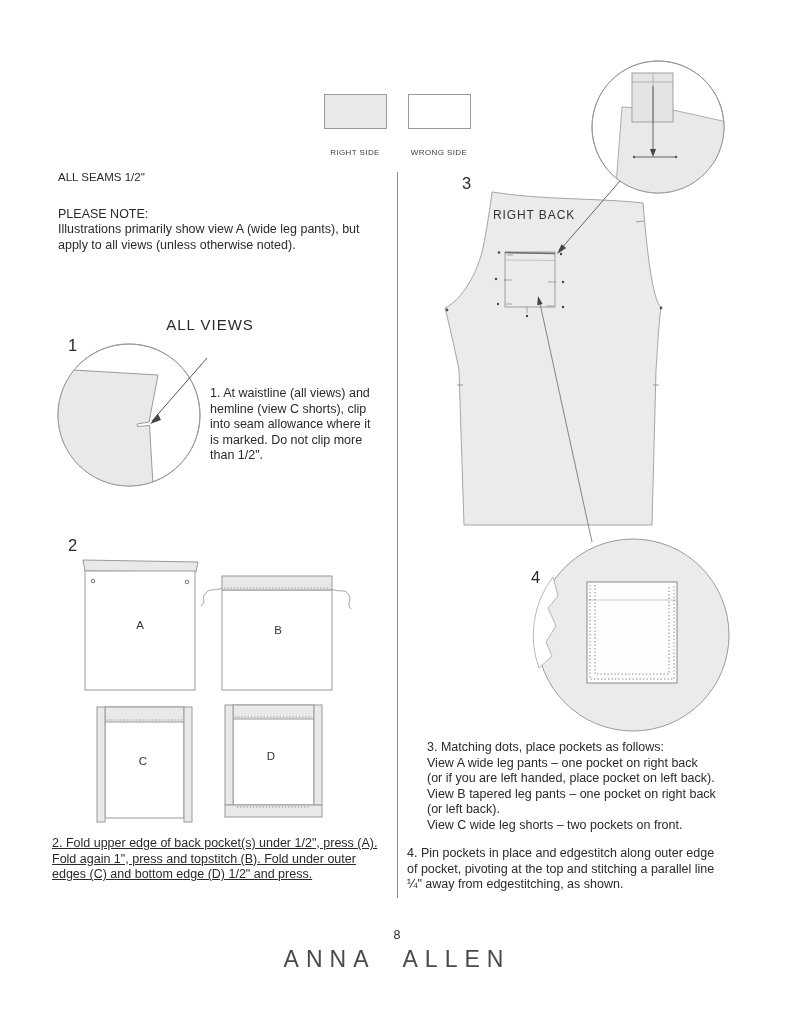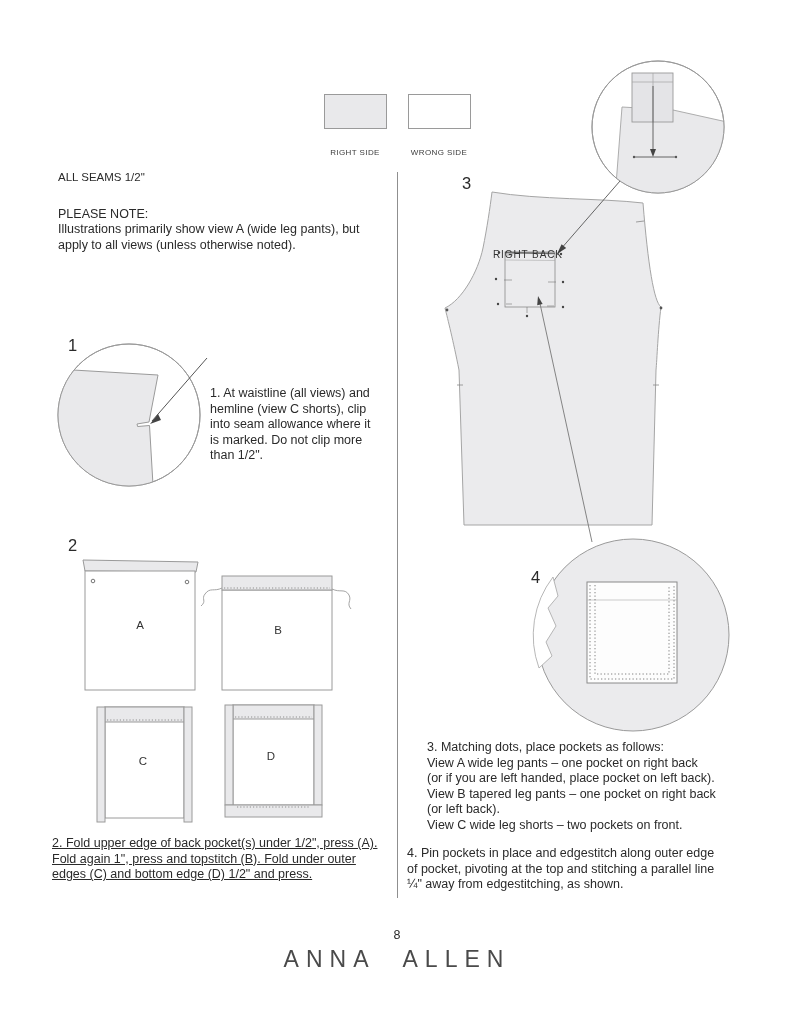--- a/index.html
+++ b/index.html
@@ -10,21 +10,21 @@
   .legend{left:0;right:0;top:94px;display:flex;justify-content:center;gap:21px;}
   .legend-item{display:flex;flex-direction:column;align-items:center;}
   .swatch{width:63px;height:35px;border:1px solid #9a9a9a;box-sizing:border-box;}
   .swatch.gray{background:#e9e9eb;}
   .swatch.white{background:#ffffff;}
   .legend-label{margin-top:19px;font-size:8px;letter-spacing:.4px;color:#3c3c3c;}
   .small-note{font-size:11.5px;color:#2a2a2a;}
   .body-text{font-size:12.5px;line-height:15.6px;color:#2a2a2a;white-space:pre-line;}
   .section-heading{font-size:15px;letter-spacing:1px;color:#2a2a2a;}
   .step-num{font-size:16.5px;color:#2a2a2a;}
-  .piece-label{font-size:10px;letter-spacing:.9px;color:#333;margin-top:41px;}
+  .piece-label{font-size:12px;letter-spacing:.9px;color:#333;}
   .pocket-label{font-size:11.5px;color:#333;width:14px;text-align:center;}
   .divider{width:1px;background:#8f8f8f;}
   .page-num{left:0;right:0;top:928px;text-align:center;font-size:12.5px;color:#2a2a2a;}
   .logo-row{left:0;right:0;top:946px;display:flex;justify-content:center;align-items:flex-start;gap:42px;}
   .logo-part{font-size:23px;font-weight:300;letter-spacing:7px;color:#4a4a4a;}
   .logo-part.two{margin-left:-15px;}
   .tagline{left:0;right:0;top:979px;text-align:center;font-size:7.5px;letter-spacing:3.2px;color:#b3b3b3;}
   svg{display:block;}
 </style>
 </head>
@@ -42,20 +42,21 @@
       <div class="swatch white"></div>
       <div class="legend-label">WRONG SIDE</div>
     </div>
   </div>
 
   <div class="abs small-note" style="left:58px;top:171px;">ALL SEAMS 1/2"</div>
   <div class="abs body-text" style="left:58px;top:207px;">PLEASE NOTE:</div>
   <div class="abs body-text" style="left:58px;top:222px;">Illustrations primarily show view A (wide leg pants), but
 apply to all views (unless otherwise noted).</div>
 
+  <div class="abs section-heading" style="left:110px;top:316px;width:200px;text-align:center;">ALL VIEWS</div>
 
   <div class="abs step-num" style="left:68px;top:336px;">1</div>
   <svg class="abs" style="left:50px;top:340px;" width="160" height="152" viewBox="0 0 160 152">
     <defs>
       <clipPath id="c1">
           <circle cx="79" cy="75" r="71"></circle>
         </clipPath>
     </defs>
     <circle cx="79" cy="75" r="71" fill="#ffffff" stroke="#9a9a9a" stroke-width="1"></circle>
     <g clip-path="url(#c1)">

